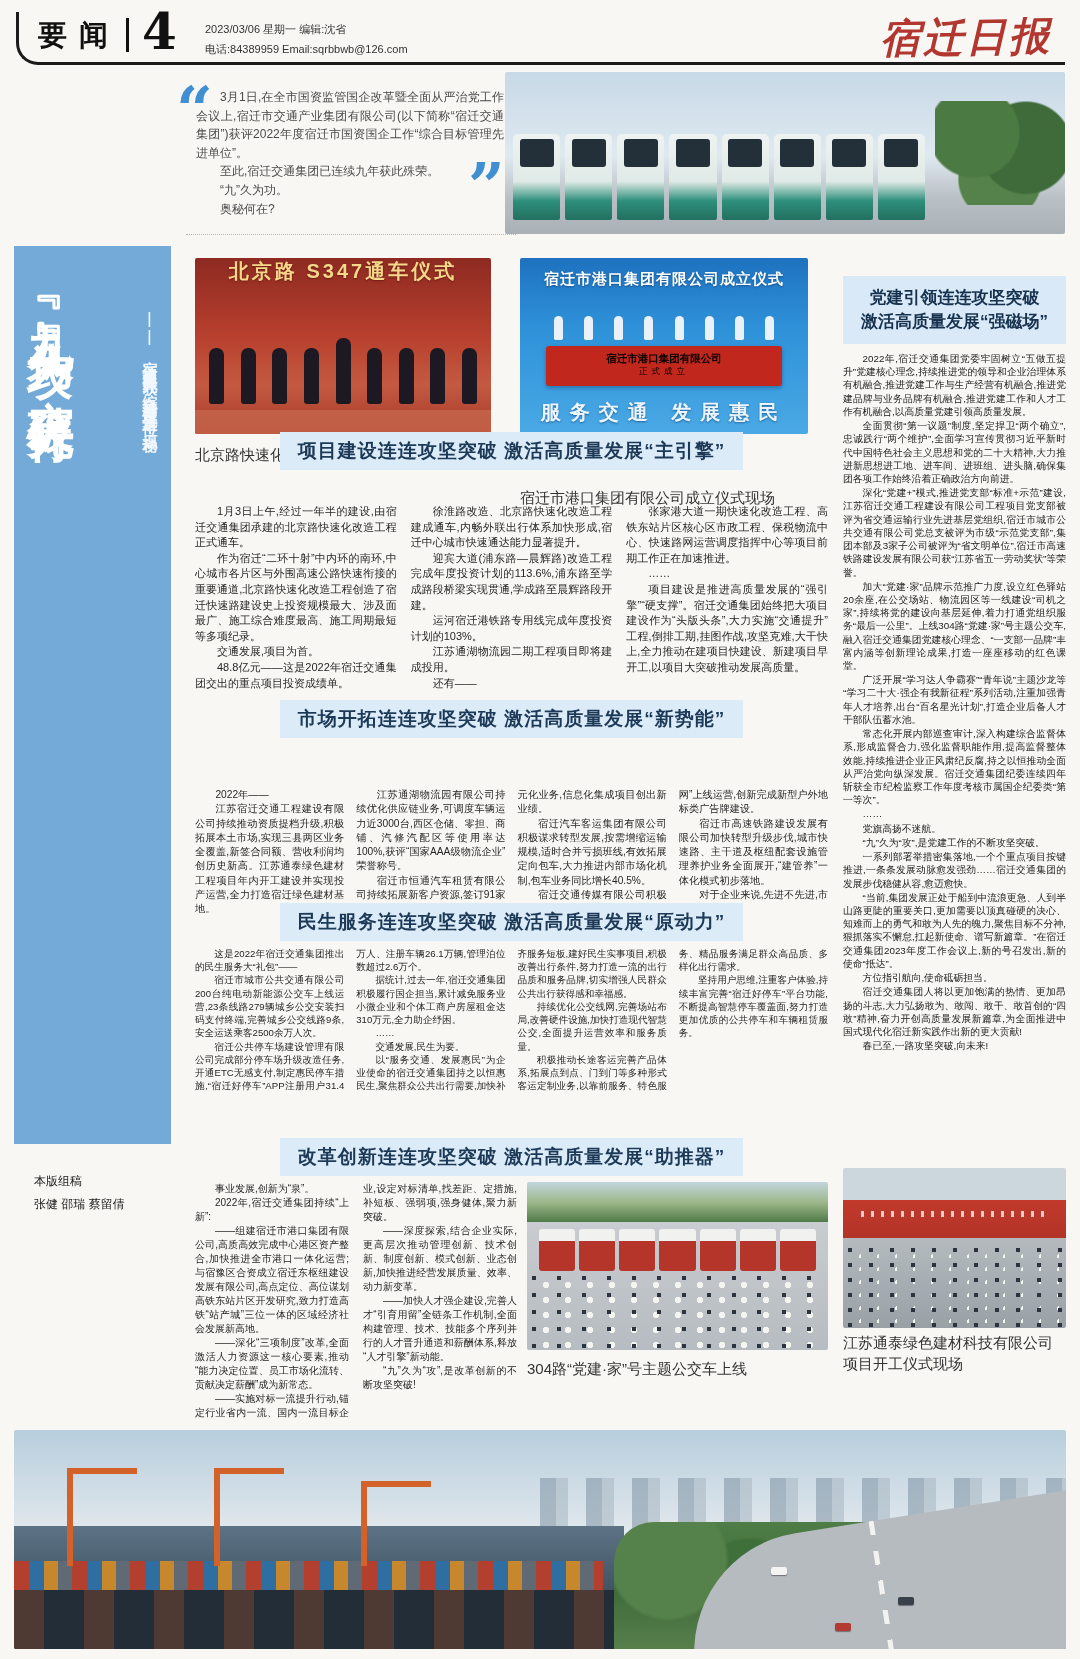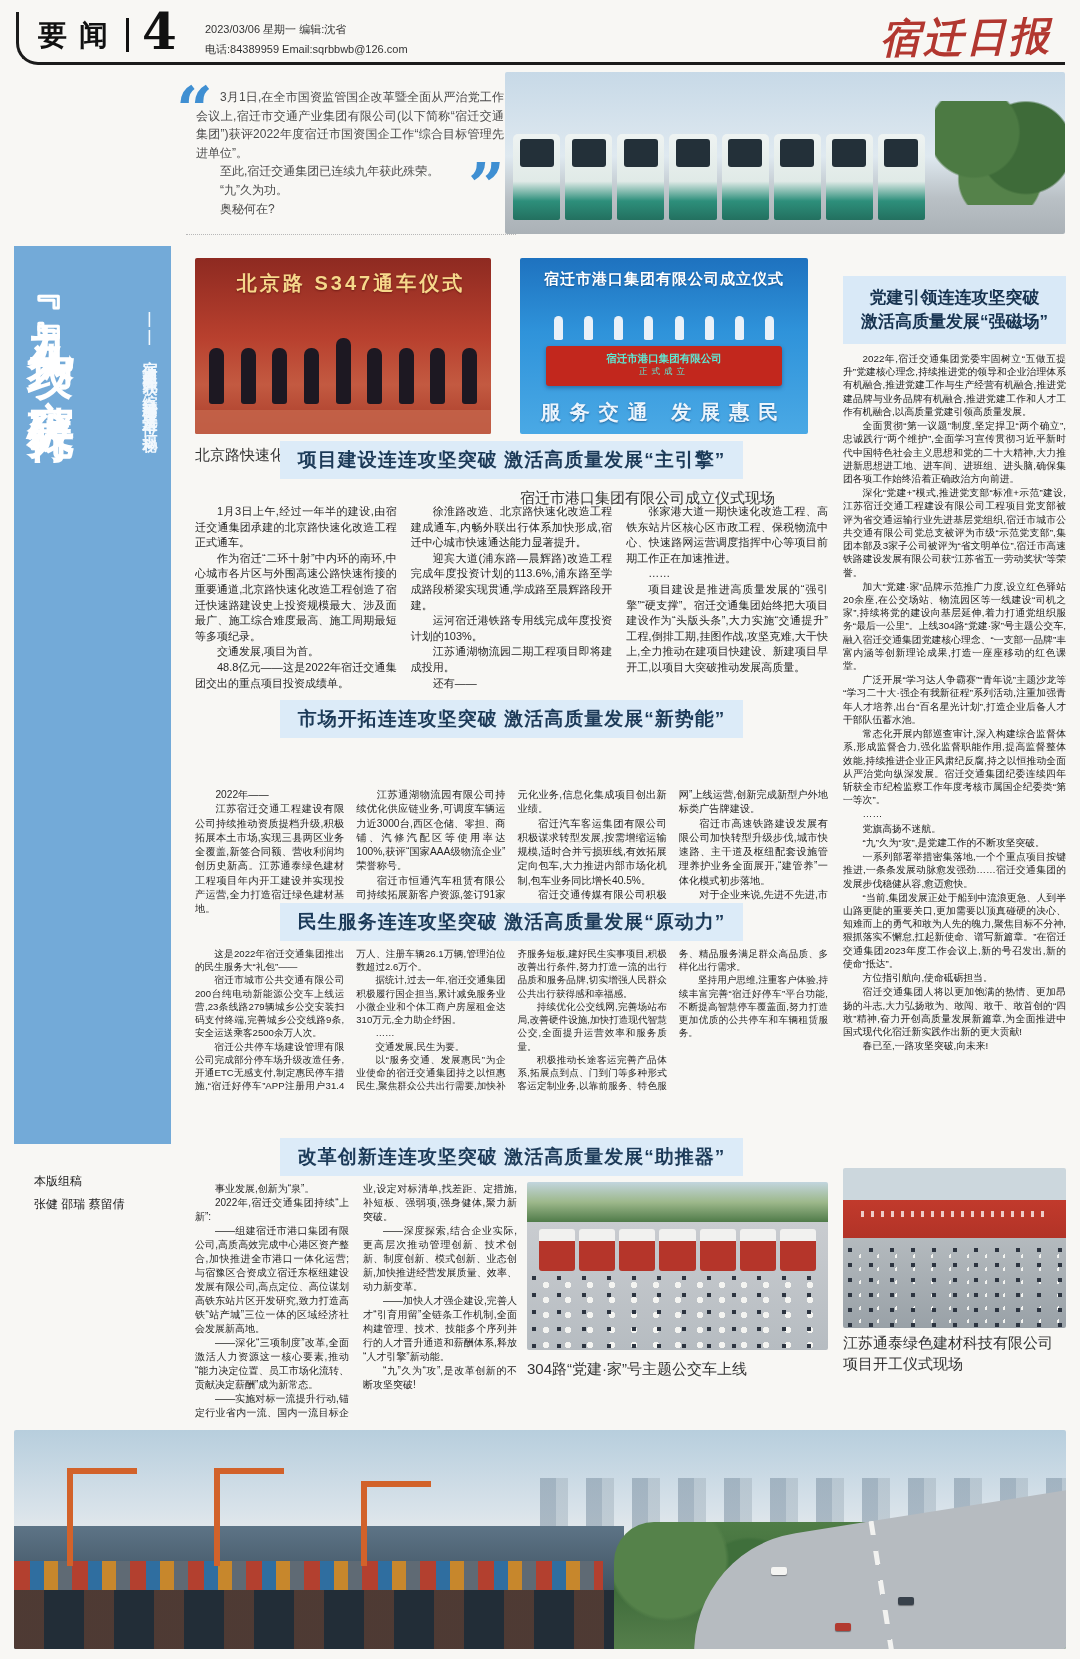--- a/index.html
+++ b/index.html
@@ -49,49 +49,49 @@
     font-family:"Liberation Sans","DejaVu Sans",sans-serif;}
   .side-title .gap{display:inline-block;height:34px;}
   .side-subtitle{position:absolute;right:12px;top:66px;writing-mode:vertical-rl;
     color:#f2f8fd;font-size:15px;font-weight:600;letter-spacing:3px;line-height:1.2;}
 
   .credits{left:34px;top:1170px;width:130px;font-size:12px;color:#222;line-height:1.9;text-align:left;}
 
   
   .photo-beijing{left:195px;top:258px;width:296px;height:176px;overflow:hidden;border-radius:2px;
     background:linear-gradient(180deg,#8e2a21 0%,#b8402e 45%,#c35a41 72%,#a83a28 100%);}
-  .photo-beijing .banner{position:absolute;top:12px;width:100%;text-align:center;
-    color:#f6d88b;font-size:20px;font-weight:800;letter-spacing:3px;text-shadow:0 1px 2px rgba(60,0,0,.45);margin-left:8px;}
+  .photo-beijing .banner{position:absolute;top:0;width:100%;text-align:center;
+    color:#f6d88b;font-size:20px;font-weight:800;letter-spacing:3px;text-shadow:0 1px 2px rgba(60,0,0,.45);}
   .figure-row{position:absolute;left:14px;right:14px;bottom:30px;display:flex;justify-content:space-between;align-items:flex-end;}
   .figure{width:15px;height:56px;background:#1d1822;border-radius:7px 7px 3px 3px;}
   .figure:nth-child(5){height:66px;}
   .photo-beijing .ground{position:absolute;bottom:0;width:100%;height:24px;background:#c4644a;opacity:.85;}
 
   .photo-port{left:520px;top:258px;width:288px;height:176px;overflow:hidden;border-radius:2px;
     background:linear-gradient(180deg,#1e72bf 0%,#2f93da 42%,#4aa9e5 100%);}
   .photo-port .banner{position:absolute;top:12px;width:100%;text-align:center;
     color:#fff;font-size:15px;font-weight:800;letter-spacing:1px;text-shadow:0 1px 2px rgba(0,40,90,.5);}
   .person-row{position:absolute;top:58px;left:34px;right:34px;display:flex;justify-content:space-between;}
   .person{width:9px;height:24px;background:#eaf1f8;border-radius:5px 5px 2px 2px;}
   .podium{position:absolute;left:26px;right:26px;top:88px;height:40px;background:#c2271d;border-radius:3px;
-    text-align:center;color:#5eead4;box-shadow:0 2px 4px rgba(0,30,70,.35);}
+    text-align:center;color:#000000;box-shadow:0 2px 4px rgba(0,30,70,.35);}
   .podium .l1{font-size:10.5px;font-weight:700;margin-top:6px;}
   .podium .l2{font-size:8.5px;letter-spacing:4px;}
   .photo-port .slogan{position:absolute;bottom:8px;width:100%;text-align:center;
     color:#ecf5fd;font-size:20px;font-weight:800;letter-spacing:9px;text-shadow:0 1px 2px rgba(0,40,90,.5);}
 
   .caption{font-size:15px;color:#333;line-height:1.4;}
   .cap-beijing{left:195px;top:444px;width:296px;}
   .cap-port{left:520px;top:444px;width:288px;margin-top:43px;}
 
   
   .headline-row{left:195px;width:633px;text-align:center;}
   .headline-chip{display:inline-block;background:#dcebf8;color:#1c3a58;
     font-size:19px;font-weight:800;letter-spacing:1px;padding:6px 18px;}
-  .hl1{top:441px;} .hl2{top:700px;} .hl3{top:903px;} .hl4{top:1138px;}
+  .hl1{top:432px;} .hl2{top:700px;} .hl3{top:903px;} .hl4{top:1138px;}
 
   .body-cols{text-align:justify;overflow:hidden;color:#262626;}
   .body-cols p{margin:0;text-indent:2em;}
   .body1{left:195px;top:504px;width:633px;height:194px;column-count:3;column-gap:14px;font-size:11px;}
   .body1 p{line-height:1.42;}
   .body2{left:195px;top:744px;width:633px;height:156px;column-count:4;column-gap:12px;font-size:10.2px;margin-top:44px;}
   .body2 p{line-height:1.4;}
   .body3{left:195px;top:947px;width:633px;height:178px;column-count:4;column-gap:12px;font-size:9.6px;}
   .body3 p{line-height:1.38;}
   .body4{left:195px;top:1182px;width:322px;height:246px;column-count:2;column-gap:14px;font-size:10px;}

